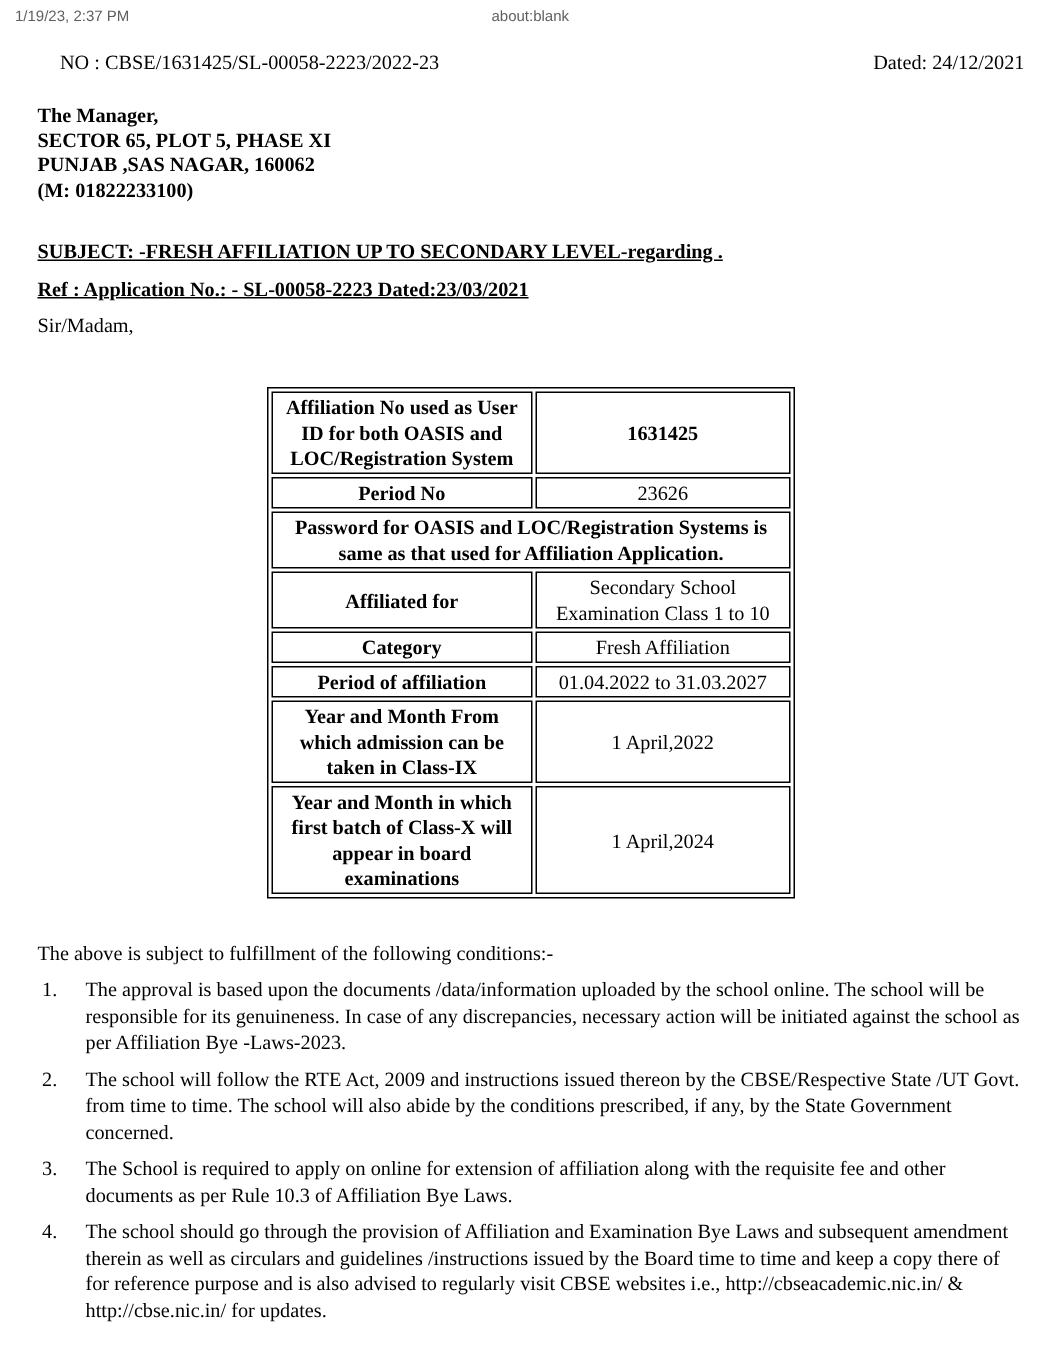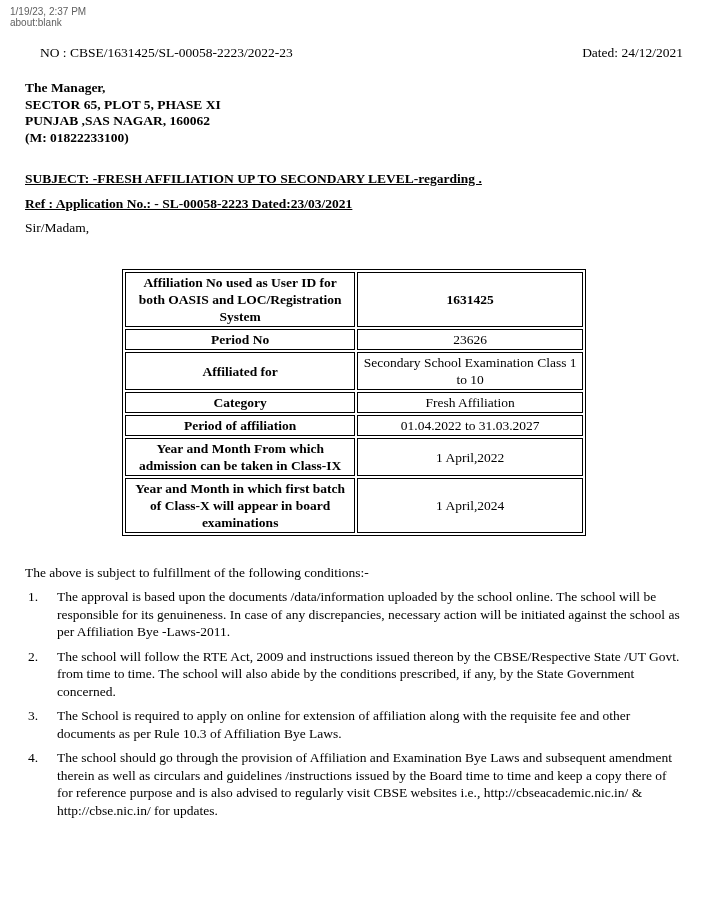--- a/index.html
+++ b/index.html
@@ -8,21 +8,20 @@
     width: 707px; height: 898px;
     font-family: "Liberation Serif", serif;
     color: #000; font-size: 13.5px;
     overflow: hidden;
   }
   .print-header {
     display: flex; align-items: flex-start;
     font-family: "Liberation Sans", sans-serif;
     font-size: 10px; color: #5f5f5f;
     padding: 6px 10px 0 10px;
-    flex-direction: column;
   }
   .print-header .ph-left  { flex: 1; text-align: left; }
   .print-header .ph-mid   { flex: 1; text-align: center; }
   .print-header .ph-right { flex: 1; text-align: right; }
 
   .content { padding: 0 24px 0 25px; }
 
   .ref-row { display: flex; justify-content: space-between; margin-top: 17px; margin-left: 15px; }
 
   .recipient { margin-top: 19px; font-weight: bold; line-height: 16.5px; }
@@ -34,21 +33,21 @@
   .reference {
     margin-top: 8px; font-weight: bold;
     text-decoration: underline; line-height: 17px;
   }
   .salutation { margin-top: 7px; line-height: 17px; }
 
   .intro { margin-top: 14px; text-indent: 36px; line-height: 17px; }
 
   table.details {
     margin: 33px auto 0 auto;
-    width: 464px;
+    width: 352px;
     border: 1px solid #000;
     border-collapse: separate;
     border-spacing: 2px;
     table-layout: fixed;
     font-family: Liberation Serif, serif;
   }
   table.details td {
     border: 1px solid #000;
     text-align: center;
     vertical-align: middle;
@@ -99,20 +98,23 @@
       <tbody>
         <tr>
           <td class="label">Affiliation No used as User ID for both OASIS and LOC/Registration System</td>
           <td class="value bold">1631425</td>
         </tr>
         <tr>
           <td class="label">Period No</td>
           <td class="value">23626</td>
         </tr>
         <tr>
+          <td class="span-cell" colspan="2">Password for OASIS and LOC/Registration Systems is same as that used for Affiliation Application.</td>
+        </tr>
+        <tr>
           <td class="label">Affiliated for</td>
           <td class="value">Secondary School Examination Class 1 to 10</td>
         </tr>
         <tr>
           <td class="label">Category</td>
           <td class="value">Fresh Affiliation</td>
         </tr>
         <tr>
           <td class="label">Period of affiliation</td>
           <td class="value">01.04.2022 to 31.03.2027</td>
@@ -126,21 +128,21 @@
           <td class="value">1 April,2024</td>
         </tr>
       </tbody>
     </table>
 
     <div class="conditions-intro">The above is subject to fulfillment of the following conditions:-</div>
 
     <div class="conditions">
       <div class="condition">
         <span class="num">1.</span>
-        <span class="text">The approval is based upon the documents /data/information uploaded by the school online. The school will be responsible for its genuineness. In case of any discrepancies, necessary action will be initiated against the school as per Affiliation Bye -Laws-2011.</span>
+        <span class="text">The approval is based upon the documents /data/information uploaded by the school online. The school will be responsible for its genuineness. In case of any discrepancies, necessary action will be initiated against the school as per Affiliation Bye -Laws-2023.</span>
       </div>
       <div class="condition">
         <span class="num">2.</span>
         <span class="text">The school will follow the RTE Act, 2009 and instructions issued thereon by the CBSE/Respective State /UT Govt. from time to time. The school will also abide by the conditions prescribed, if any, by the State Government concerned.</span>
       </div>
       <div class="condition">
         <span class="num">3.</span>
         <span class="text">The School is required to apply on online for extension of affiliation along with the requisite fee and other documents as per Rule 10.3 of Affiliation Bye Laws.</span>
       </div>
       <div class="condition">

